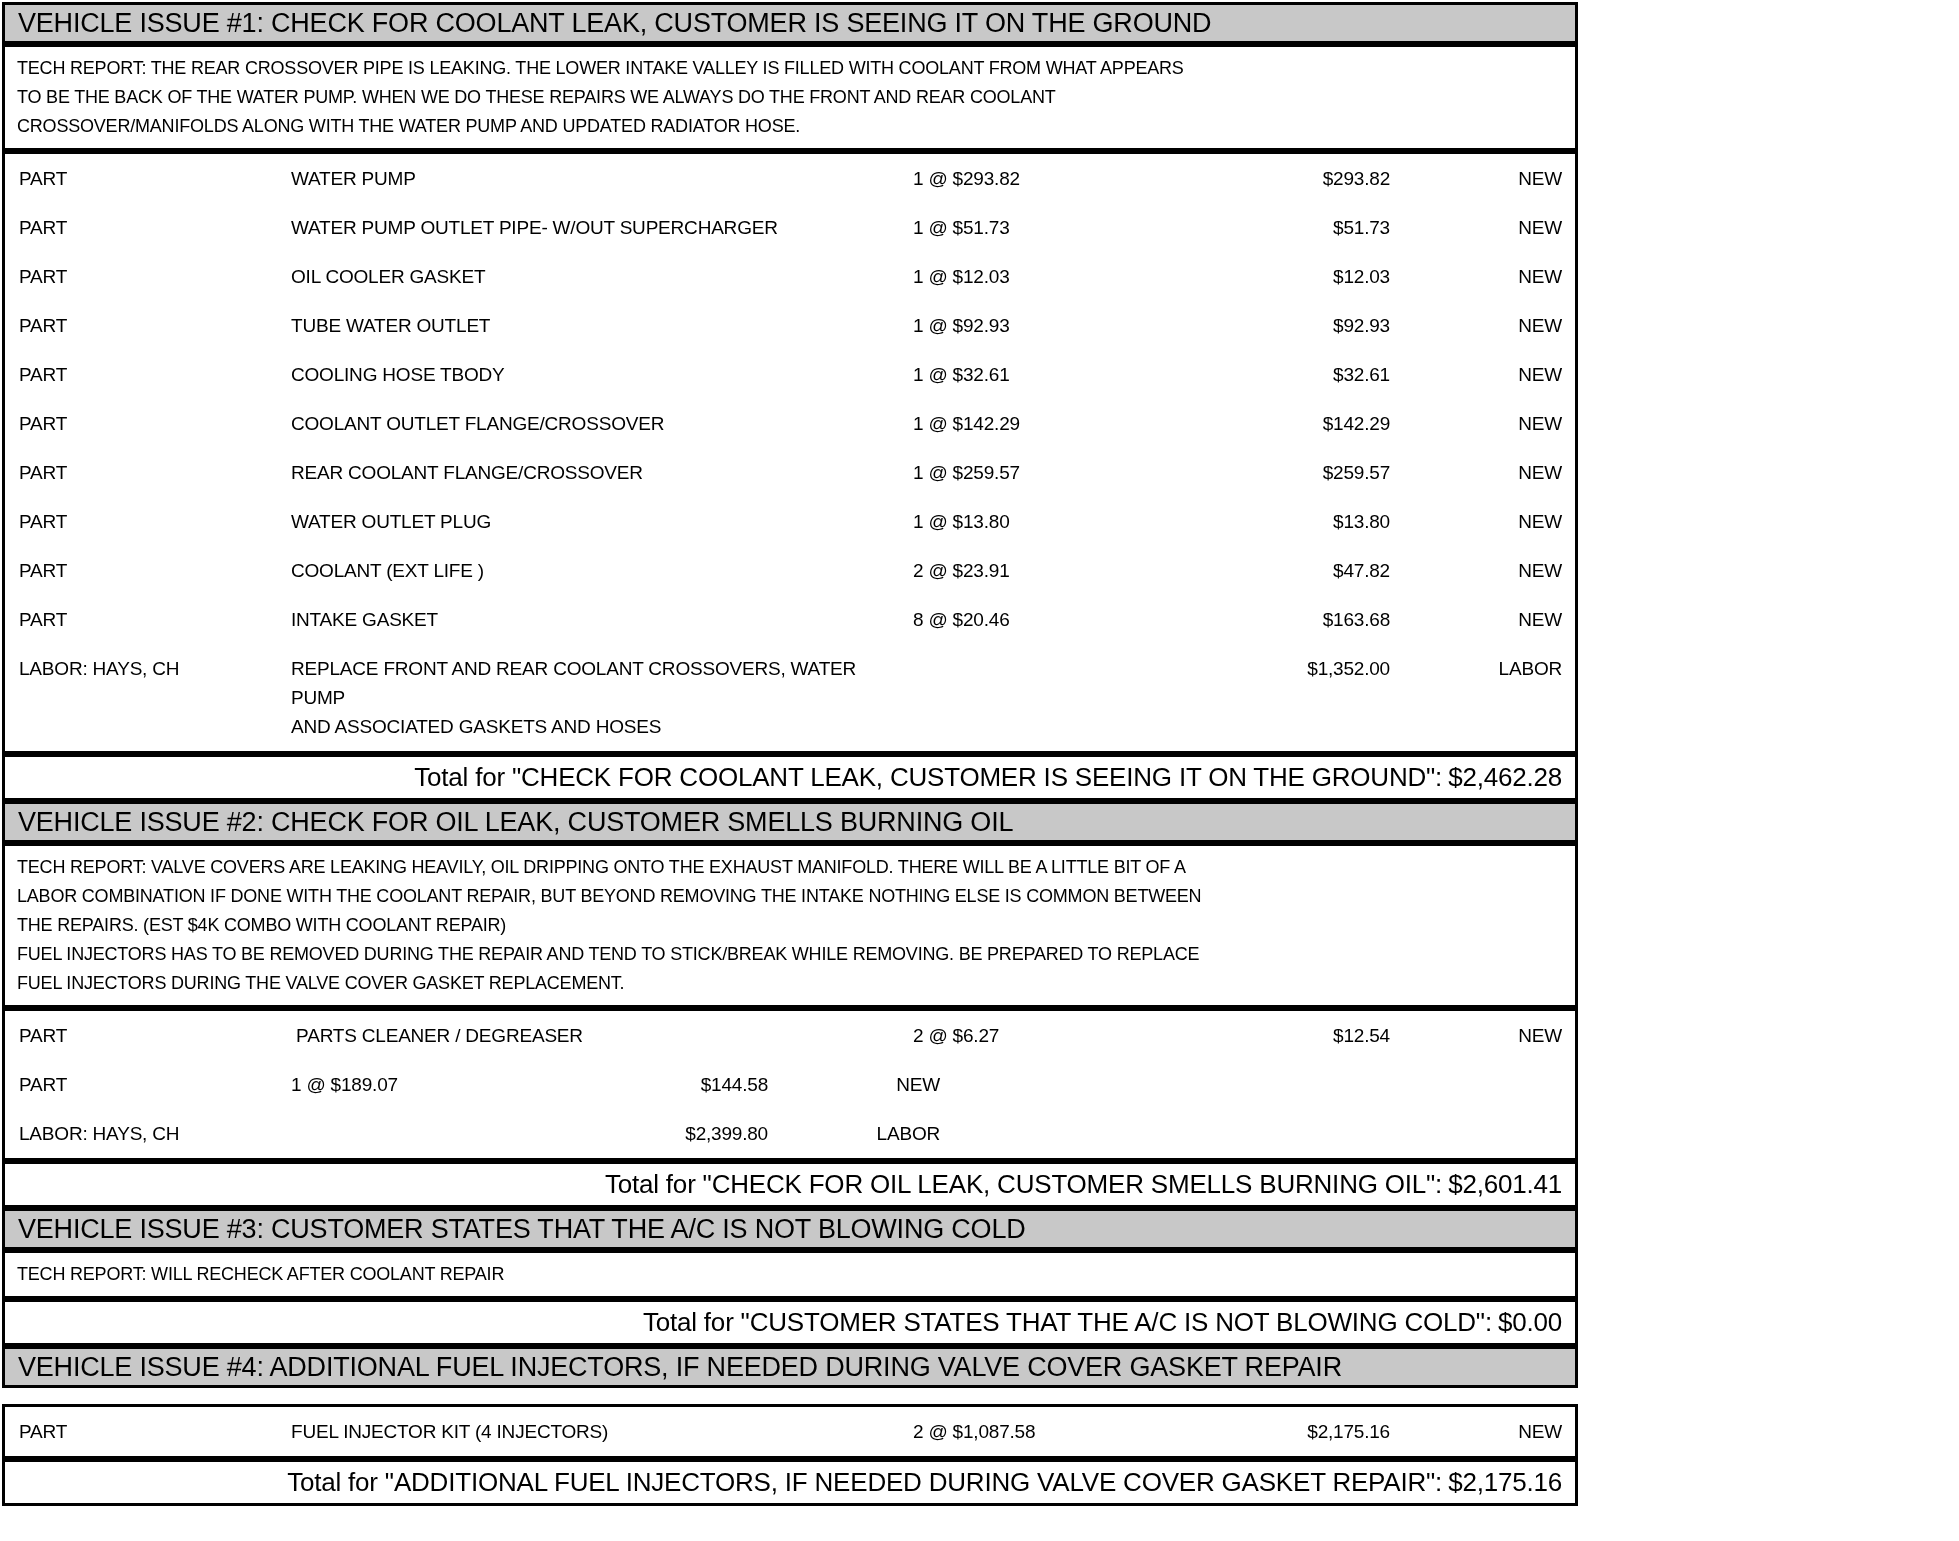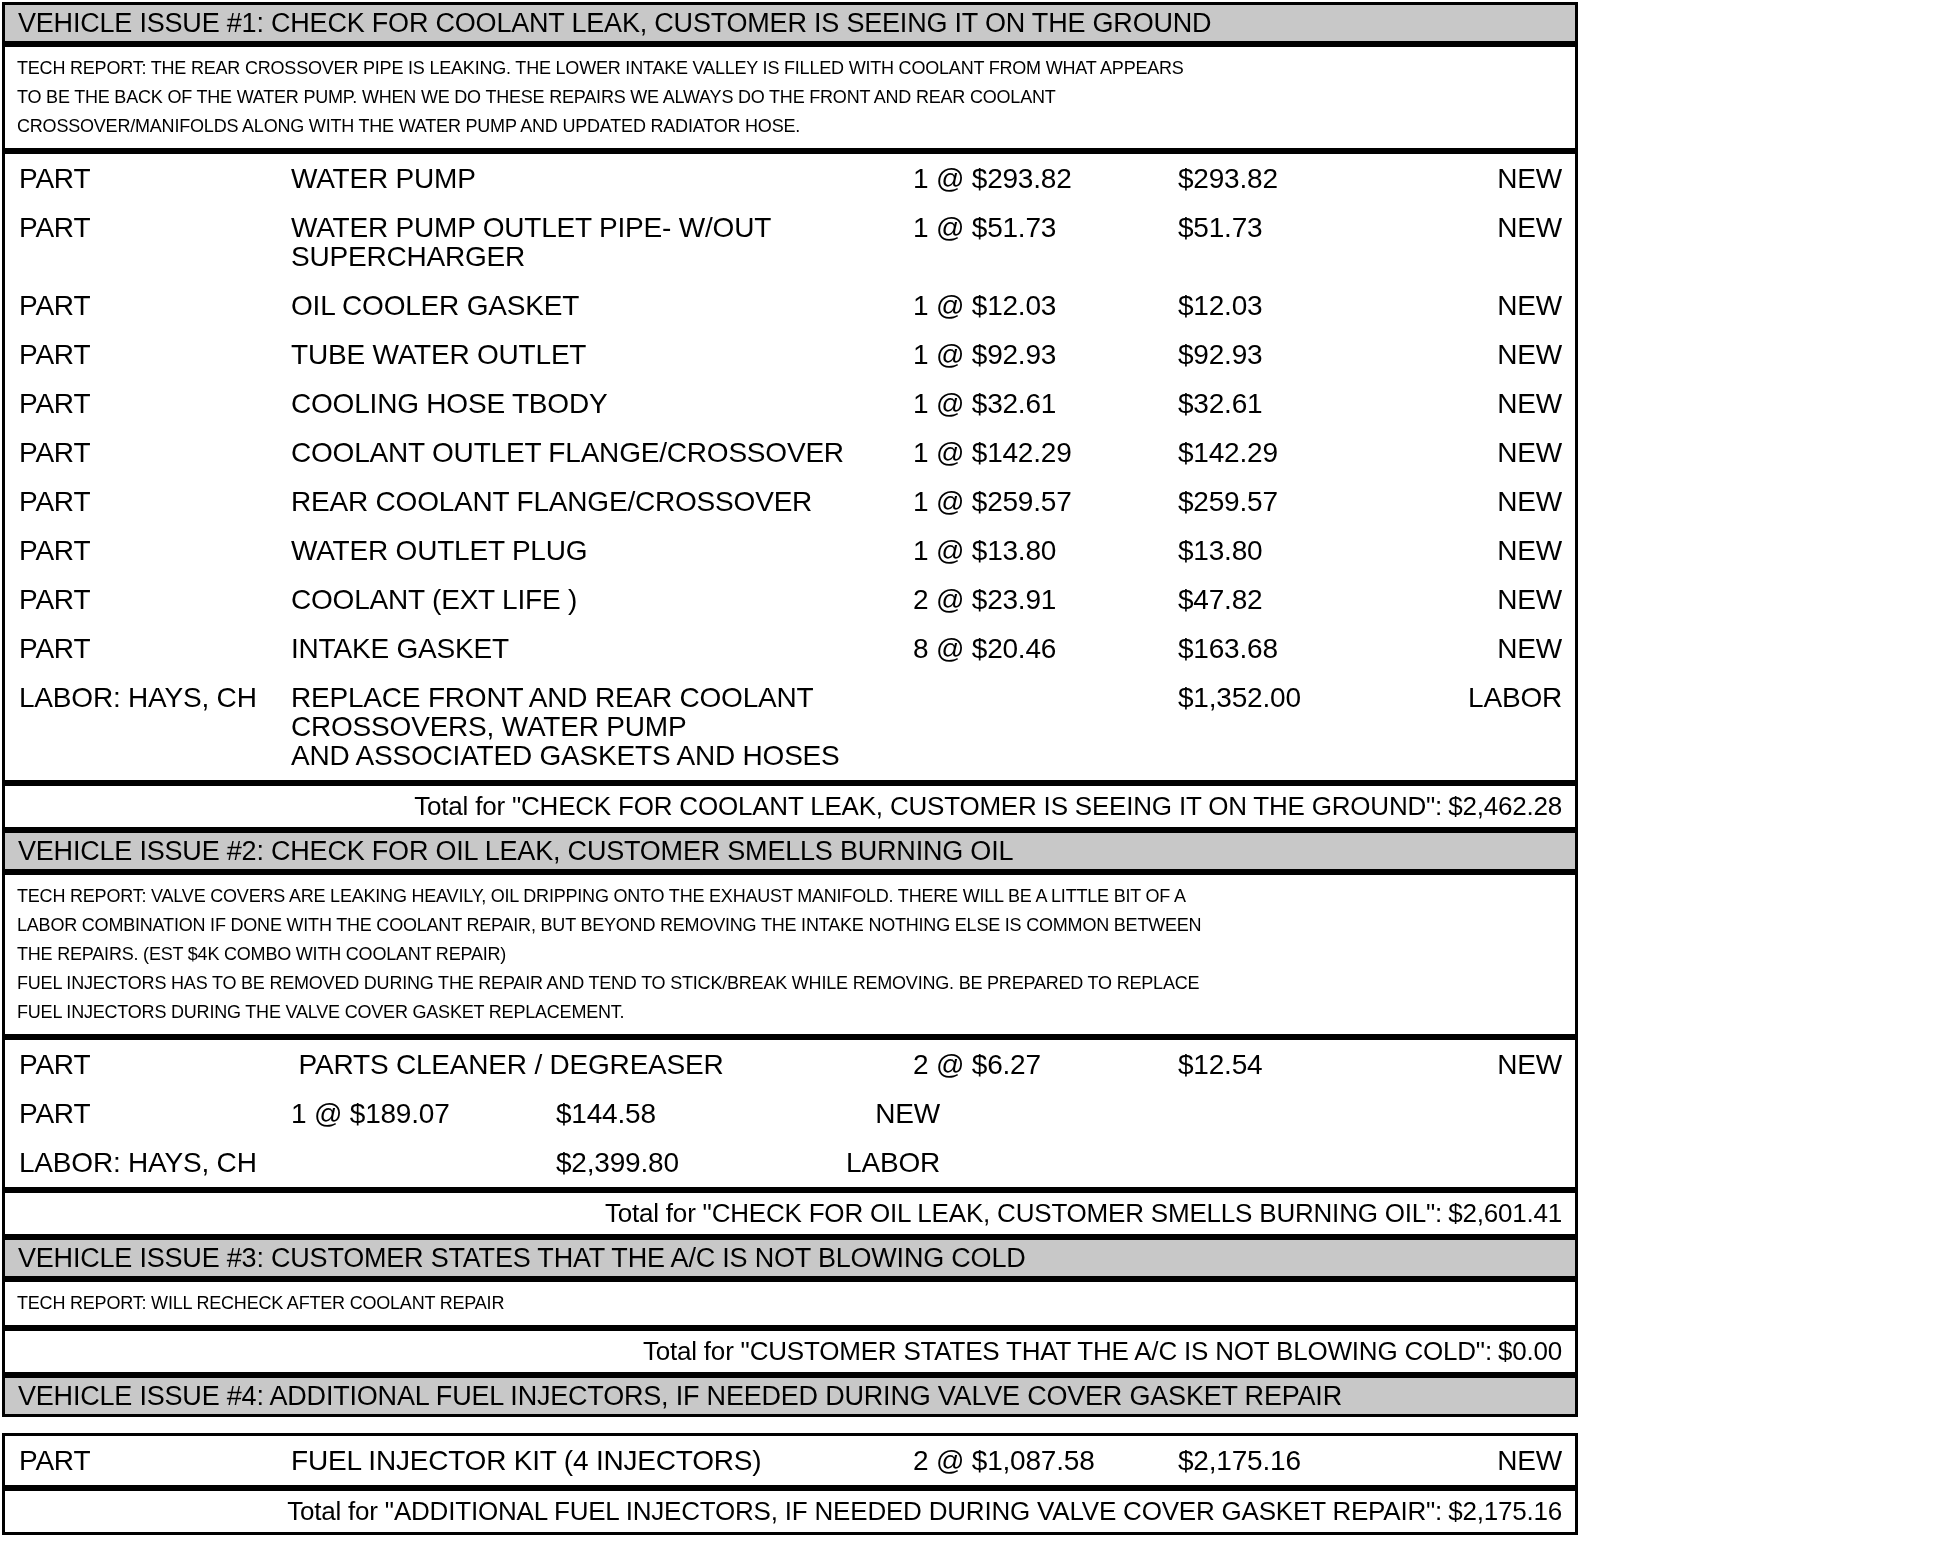--- a/index.html
+++ b/index.html
@@ -33,27 +33,27 @@
     font-size: 18px;
     line-height: 29px;
     white-space: pre-wrap;
   }
   .table-box { padding: 0; }
   .line-row {
     display: flex;
     align-items: flex-start;
     min-height: 49px;
     padding: 10px 13px 10px 14px;
-    font-size: 28px;
+    font-size: 19px;
     line-height: 29px;
   }
   .col-type   { width: 272px; flex: 0 0 auto; }
   .col-desc   { flex: 1 1 auto; white-space: pre-wrap; }
   .col-qty    { width: 265px; flex: 0 0 auto; text-align: left; }
-  .col-amount { width: 212px; flex: 0 0 auto; }
+  .col-amount { width: 212px; flex: 0 0 auto; text-align: right; }
   .col-status { width: 172px; flex: 0 0 auto; text-align: right; }
   .total-box {
     min-height: 44px;
     display: flex;
     align-items: center;
     justify-content: flex-end;
     padding: 6px 13px;
     font-size: 26px;
     line-height: 29px;
   }

